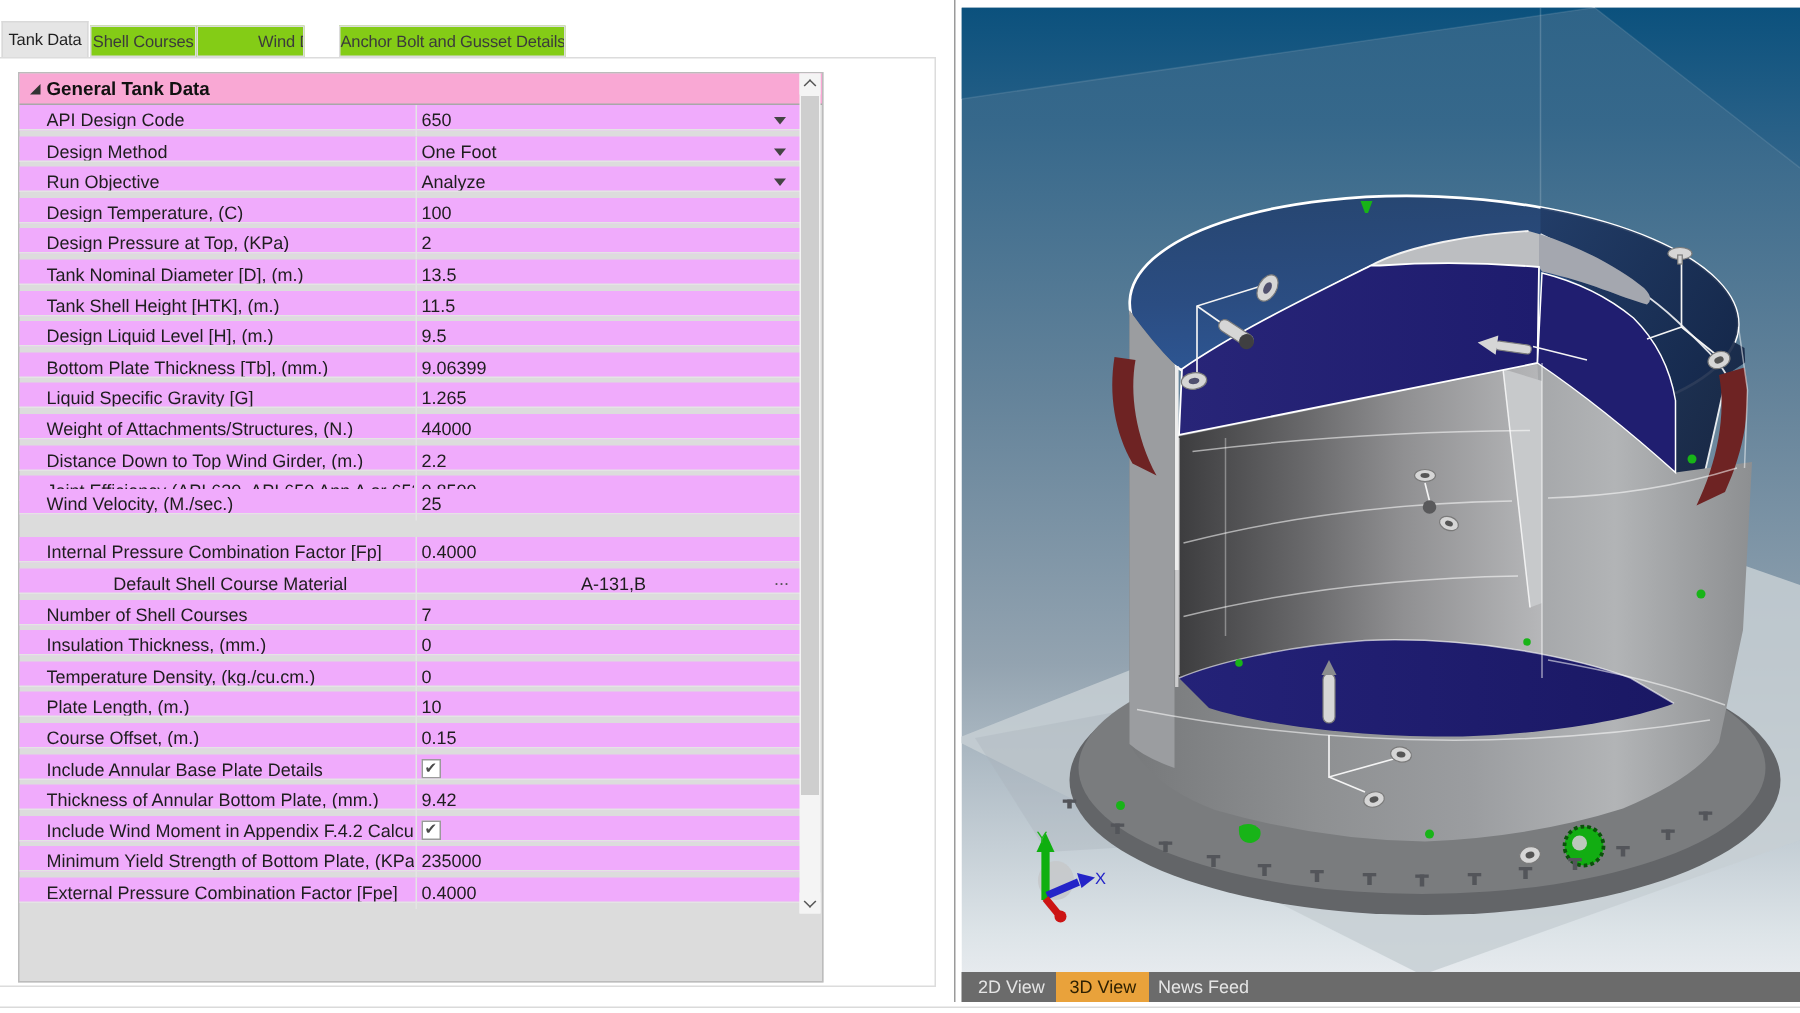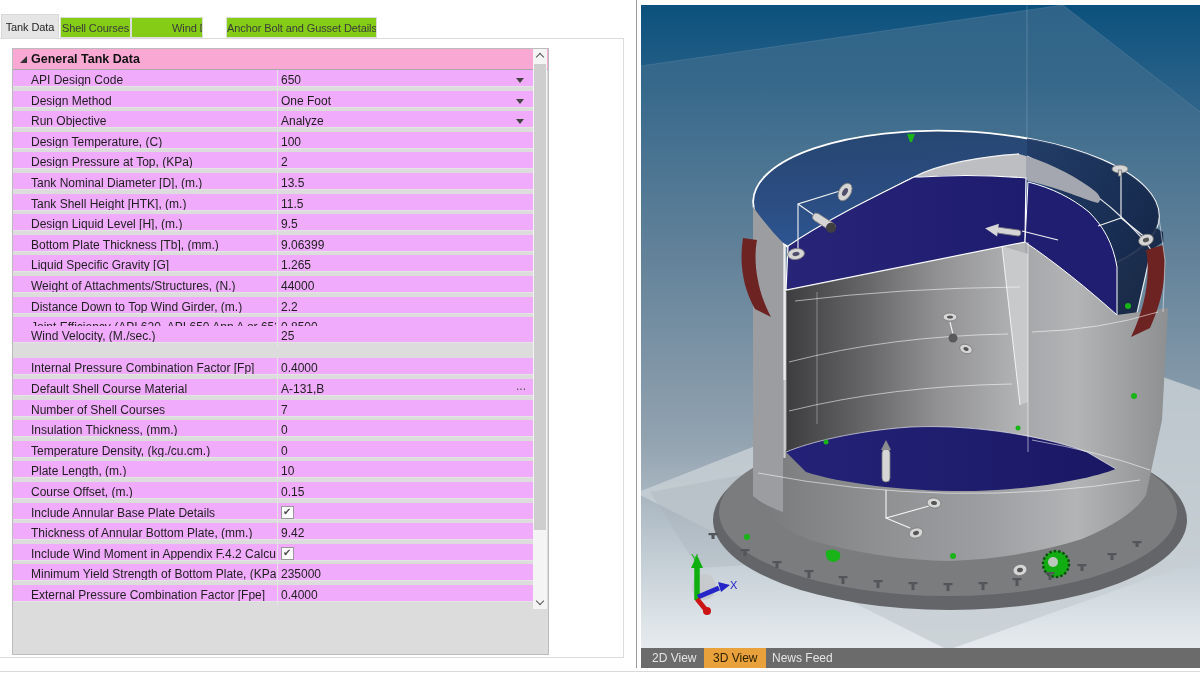--- a/index.html
+++ b/index.html
@@ -145,21 +145,21 @@
         <div class="val">25</div>
         <div class="vline"></div>
         <div class="sep"></div>
       </div>
       <div class="row" style="top:309.4px;">
         <div class="lab">Internal Pressure Combination Factor [Fp]</div>
         <div class="val">0.4000</div>
         <div class="vline"></div>
         <div class="sep"></div>
       </div>
-      <div class="row" style="top:330.0px;">
+      <div class="row" style="top:330.0px;text-align:center;">
         <div class="lab">Default Shell Course Material</div>
         <div class="val">A-131,B</div>
         <div class="vline"></div>
         <div class="sep"></div>
         <div class="dots">...</div>
       </div>
       <div class="row" style="top:350.6px;">
         <div class="lab">Number of Shell Courses</div>
         <div class="val">7</div>
         <div class="vline"></div>

